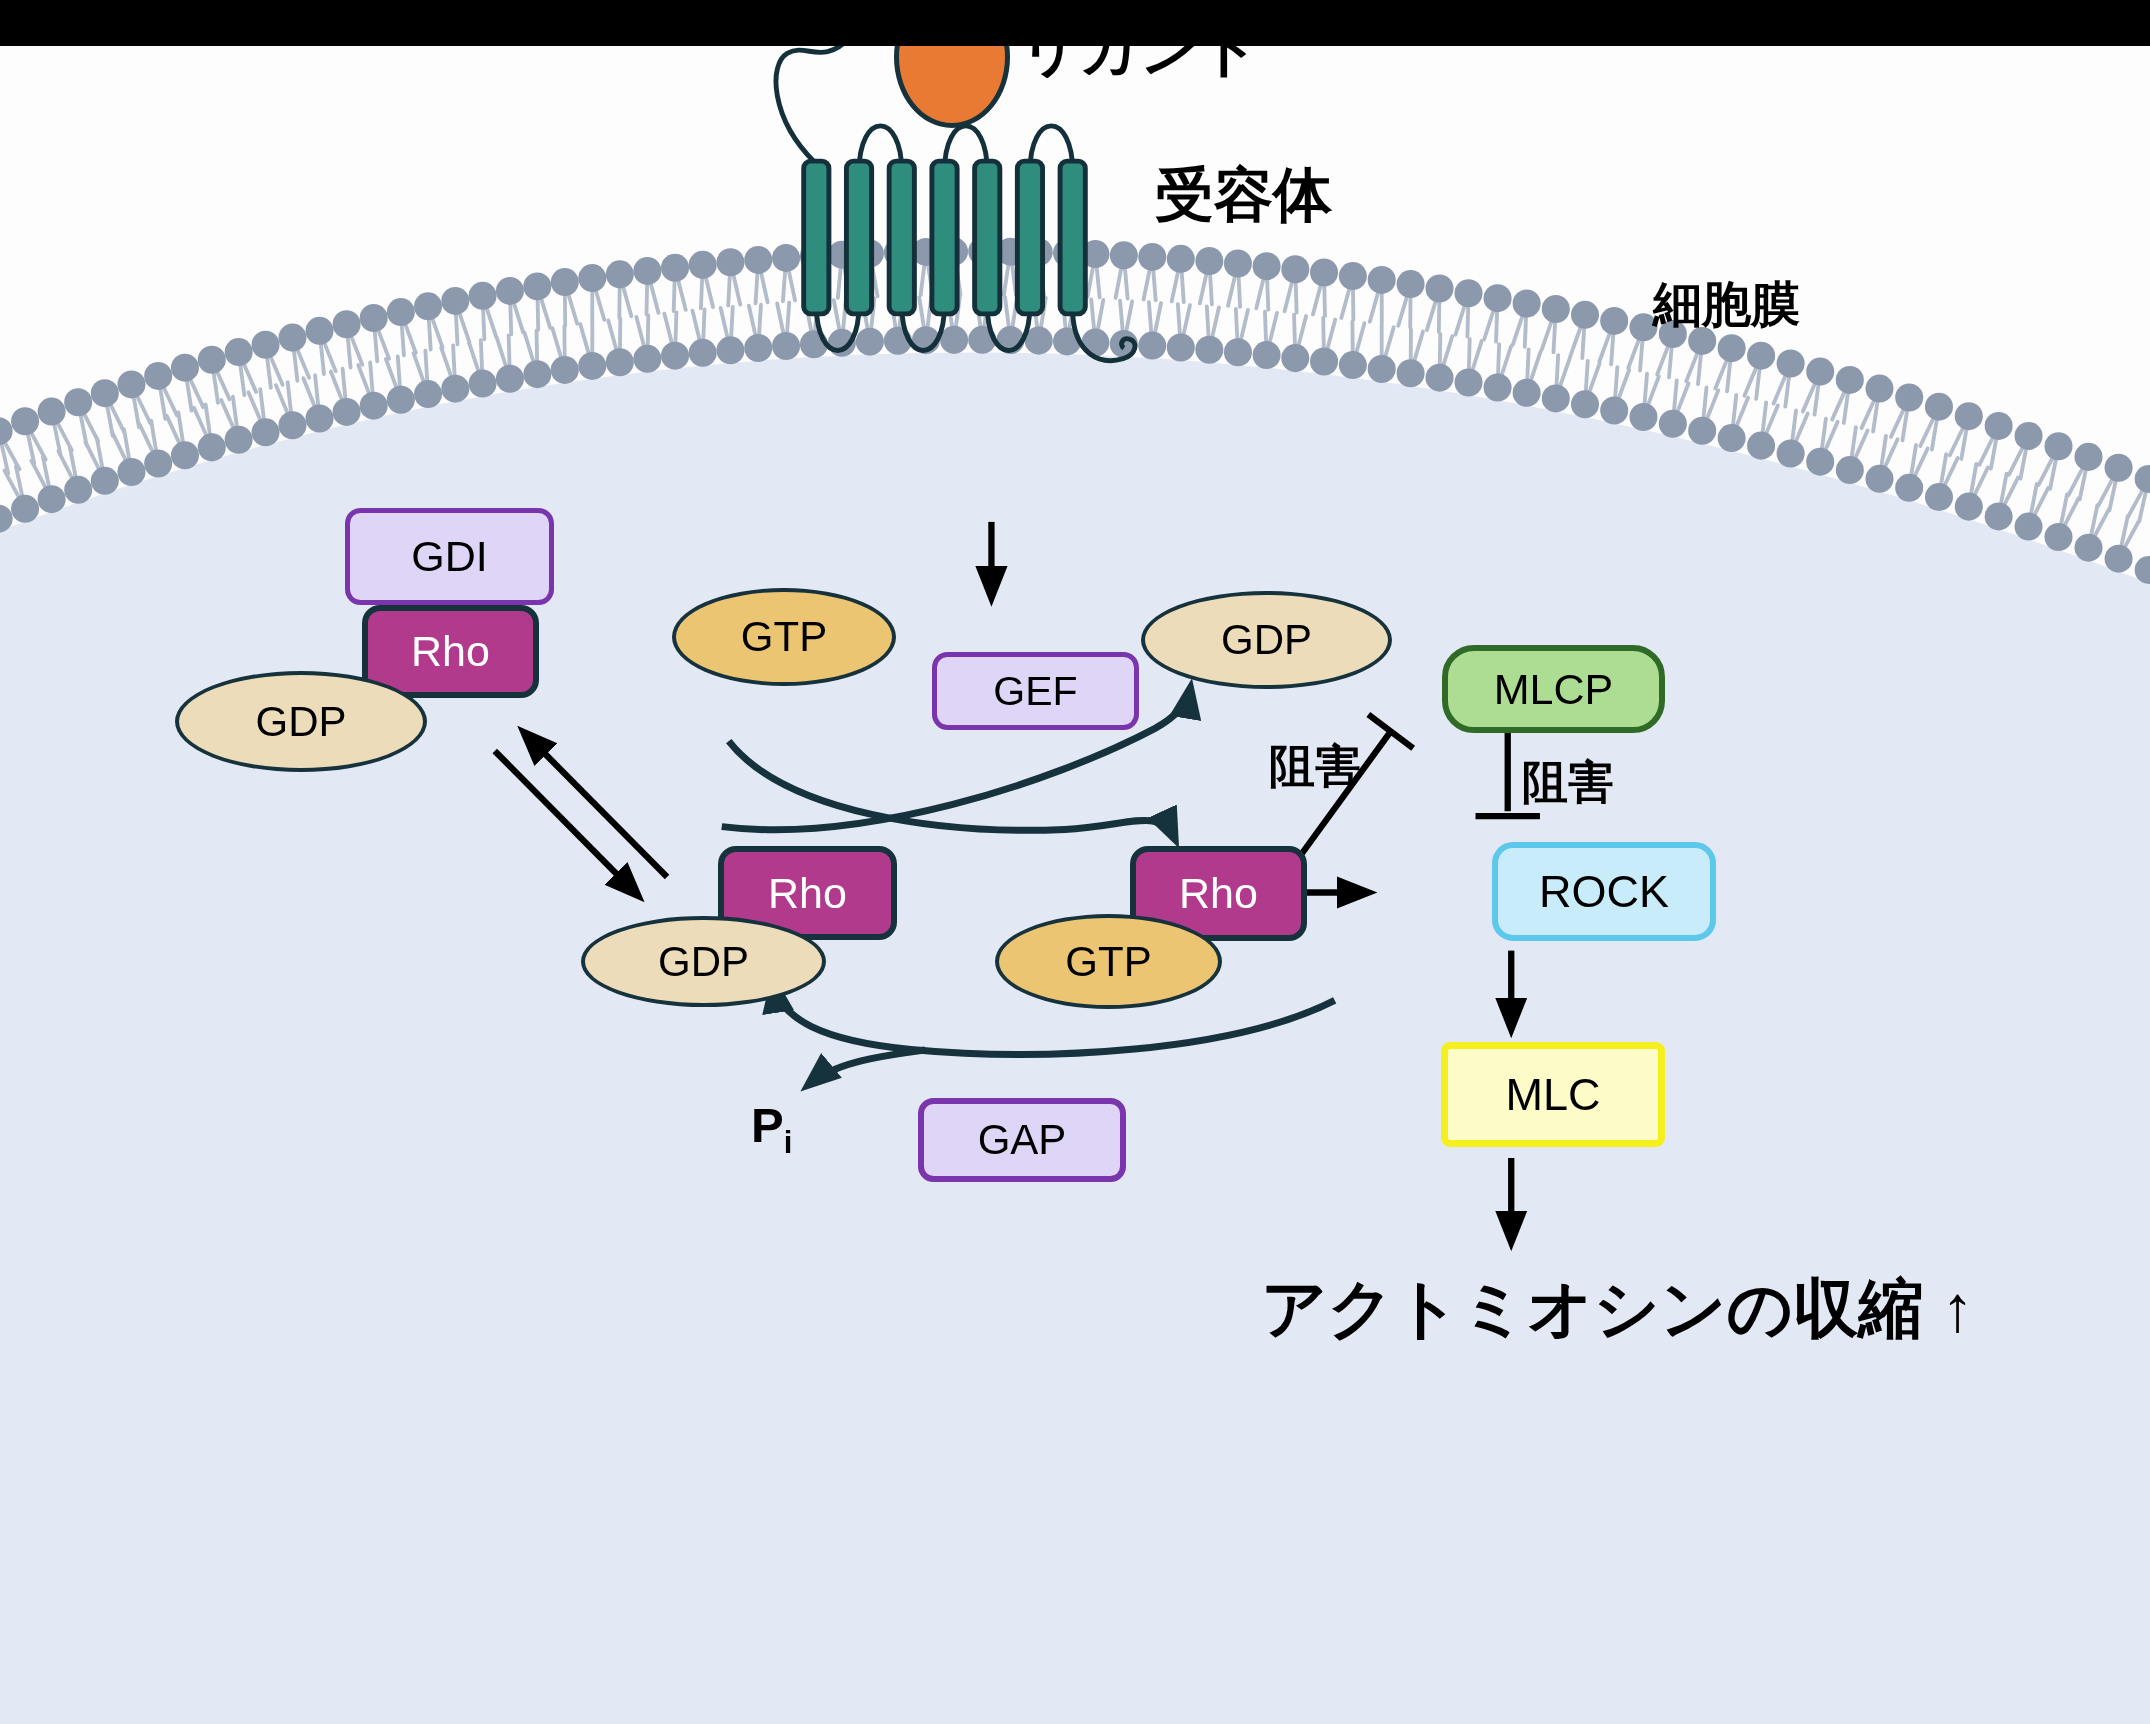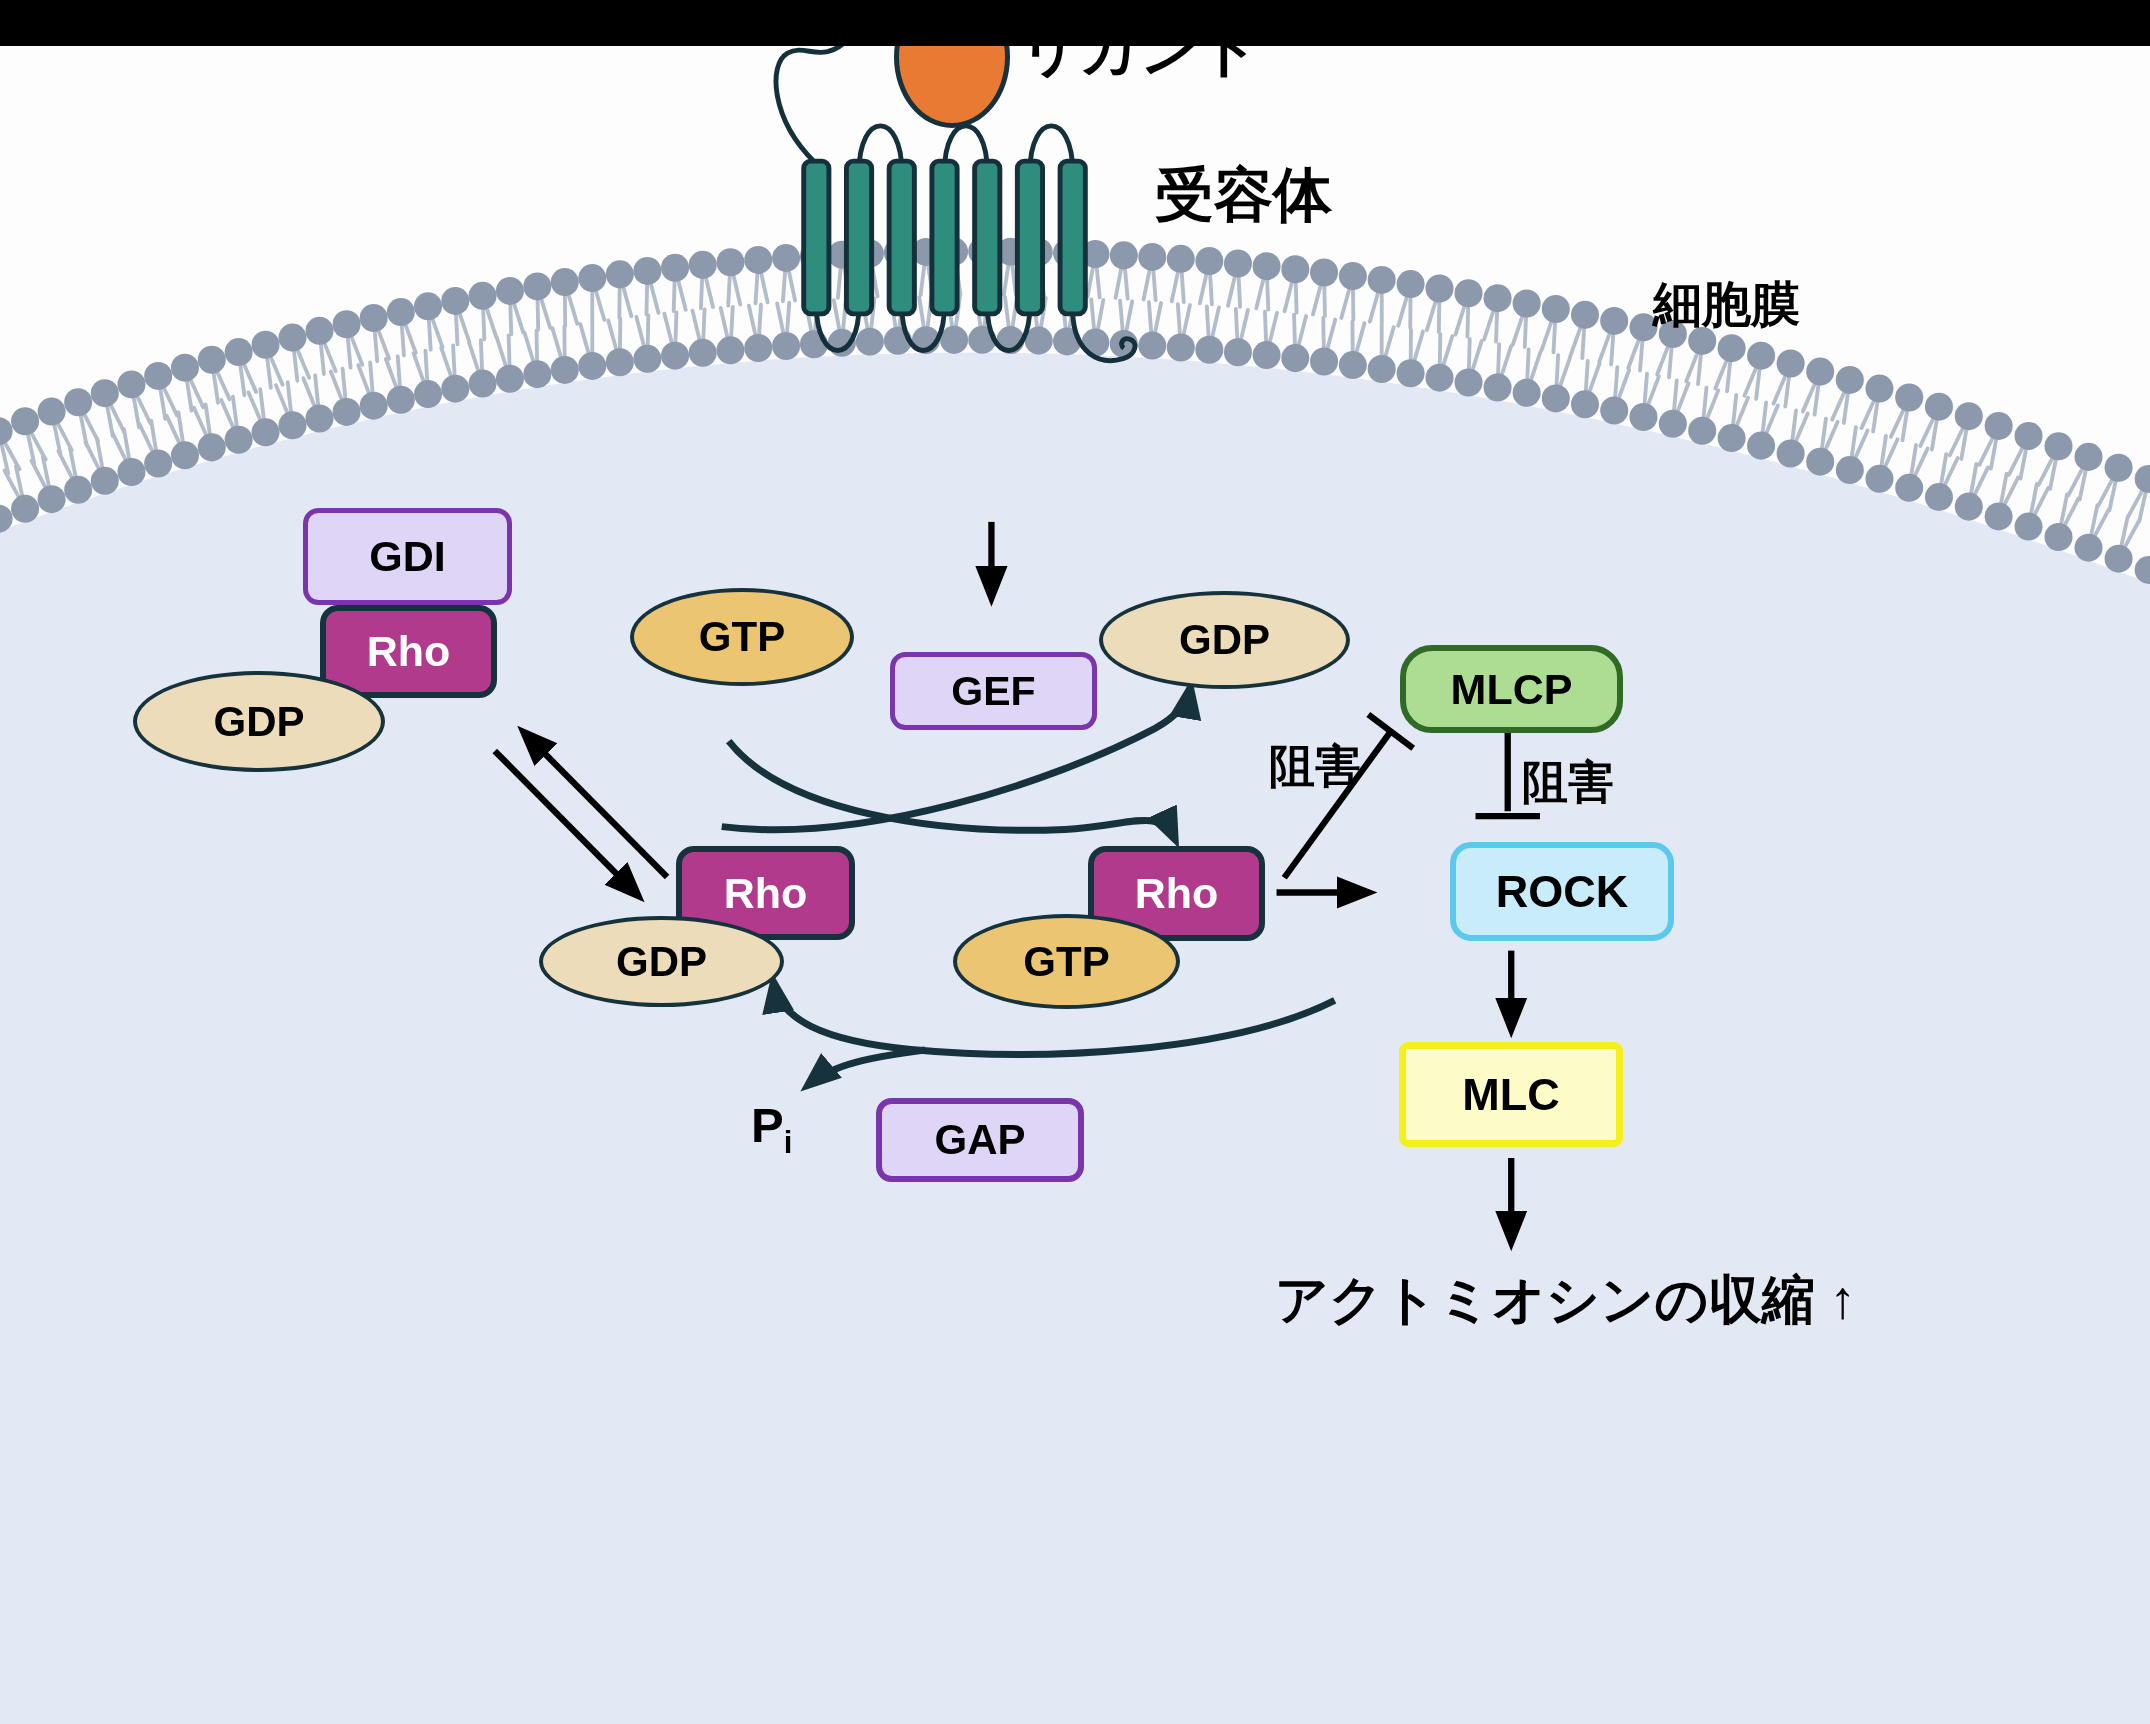--- a/index.html
+++ b/index.html
@@ -1,21 +1,21 @@
 <!DOCTYPE html>
 <html style="font-size:11.2px"><head>
 <meta charset="utf-8">
 <style>
   html,body{margin:0;padding:0;background:#fff;}
   .stage{position:relative;width:2151px;height:1724px;overflow:hidden;
          font-family:"Liberation Sans",sans-serif;background:#fdfdfe;}
   .stage svg{position:absolute;left:0;top:0;}
   .topbar{position:absolute;left:0;top:0;width:2151px;height:46px;background:#000;z-index:40;}
   .node{position:absolute;display:flex;align-items:center;justify-content:center;
-        box-sizing:border-box;z-index:20;font-weight:700;color:#000;}
+        box-sizing:border-box;z-index:20;font-weight:400;color:#000;margin-left:42px;}
   .ellipse{border-radius:50%;border:4.9px solid #16323c;}
   .rho{background:#b13a8d;border:6.3px solid #16323c;border-radius:18px;color:#fff;}
   .lavender{background:#ded5f7;border:5.6px solid #7a35ad;border-radius:15.4px;}
   .ligand{position:absolute;background:#e87a33;border:5.6px solid #16323c;border-radius:50%;z-index:10;}
   .jp{position:absolute;font-weight:700;color:#000000;z-index:30;white-space:nowrap;}
   .pi{position:absolute;z-index:30;color:#000;font-weight:600;}
   .pi sub{font-size:31px;}
 </style>
 </head>
 <body>
@@ -578,20 +578,20 @@
 
   <div class="node" style="left:1450px;top:842px;width:224px;height:99px;font-size:45px;background:#c9ecfa;border:6.3px solid #5bc8ec;border-radius:21px;">ROCK</div>
 
   <div class="node" style="left:1399px;top:1042px;width:224px;height:105px;font-size:45px;background:#fdfcc8;border:7.7px solid #f4ef1d;border-radius:9px;">MLC</div>
 
   <div class="jp" style="left:1019px;top:9.8px;font-size:59px;">リガンド</div>
   <div class="jp" style="left:1155px;top:156px;font-size:59px;">受容体</div>
   <div class="jp" style="left:1653px;top:272px;font-size:49px;">細胞膜</div>
   <div class="jp" style="left:1269px;top:736px;font-size:46px;">阻害</div>
   <div class="jp" style="left:1522px;top:752px;font-size:46px;">阻害</div>
-  <div class="jp" style="left:1261px;top:1265px;width:595px;text-align:right;font-size:53px;">アクトミオシンの収縮 ↑</div>
+  <div class="jp" style="left:1261px;top:1265px;width:595px;text-align:right;font-size:65px;">アクトミオシンの収縮 ↑</div>
 
   <div class="pi" style="left:751px;top:1097px;font-size:49px;">
     <span>P</span><sub>i</sub>
   </div>
 
 </div>
 
 
 </body></html>

